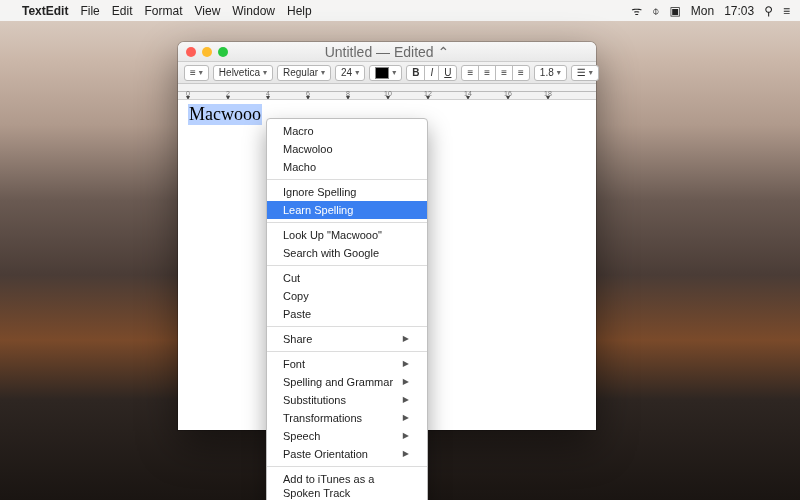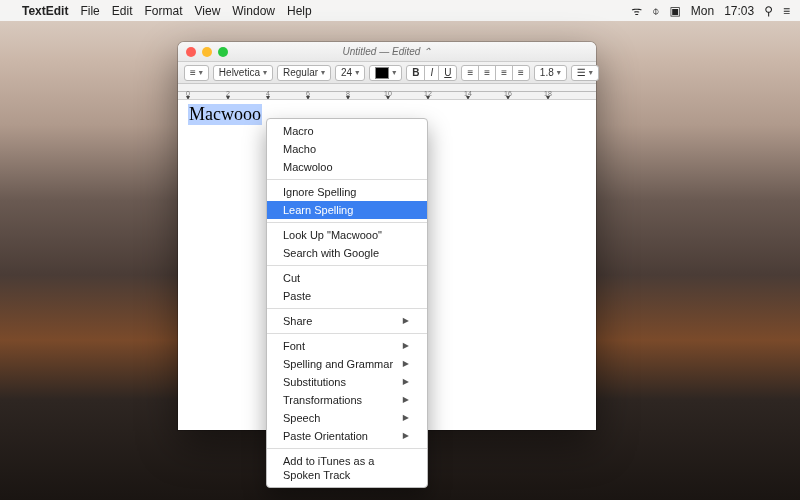--- a/index.html
+++ b/index.html
@@ -39,21 +39,21 @@
   }
   .titlebar {
     height: 20px; background: linear-gradient(#f7f7f7,#e9e9e9);
     border-bottom: 1px solid #ccc;
     display: flex; align-items: center; justify-content: center;
     border-radius: 6px 6px 0 0; position: relative;
   }
   .traffic { position: absolute; left: 8px; top: 5px; display: flex; gap: 6px; }
   .traffic div { width: 10px; height: 10px; border-radius: 50%; }
   .tc { background:#ff5f57;} .tm{background:#febc2e;} .tx{background:#28c840;}
-  .titlebar .title { font-size: 10px; color:#6a6a6a;font-style:italic; }
+  .titlebar .title { font-size: 14px; color:#6a6a6a; }
 
   .toolbar {
     height: 22px; background: linear-gradient(#f3f3f3,#e6e6e6);
     border-bottom: 1px solid #c8c8c8;
     display: flex; align-items: center; gap: 4px; padding: 0 6px;
     font-size: 10px; color:#333;
   }
   .tb-btn { background:#fff; border:1px solid #bbb; border-radius:3px;
     padding: 1px 5px; display:flex; align-items:center; gap:3px;
     height:16px; font-size:10px; color:#333; }
@@ -206,44 +206,47 @@
   <div class="docbody">
     <span class="sel">Macwooo</span>
   </div>
 </div>
 
 <div class="ctxmenu">
   <div class="item">
       <span>Macro</span>
     </div>
   <div class="item">
+      <span>Macwoloo</span>
+    </div>
+  <div class="item">
       <span>Macho</span>
-    </div>
-  <div class="item">
-      <span>Macwoloo</span>
     </div>
   <div class="sep"></div>
   <div class="item">
       <span>Ignore Spelling</span>
     </div>
   <div class="item hl">
       <span>Learn Spelling</span>
     </div>
   <div class="sep"></div>
   <div class="item">
       <span>Look Up "Macwooo"</span>
     </div>
   <div class="item">
       <span>Search with Google</span>
     </div>
   <div class="sep"></div>
   <div class="item">
       <span>Cut</span>
     </div>
   <div class="item">
+      <span>Copy</span>
+    </div>
+  <div class="item">
       <span>Paste</span>
     </div>
   <div class="sep"></div>
   <div class="item">
       <span>Share</span>
       <span class="arrow">▶</span>
     </div>
   <div class="sep"></div>
   <div class="item">
       <span>Font</span>

